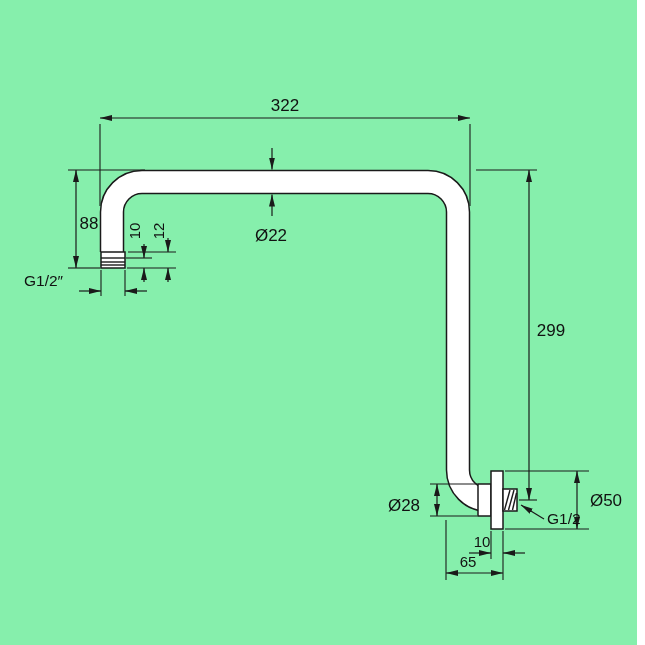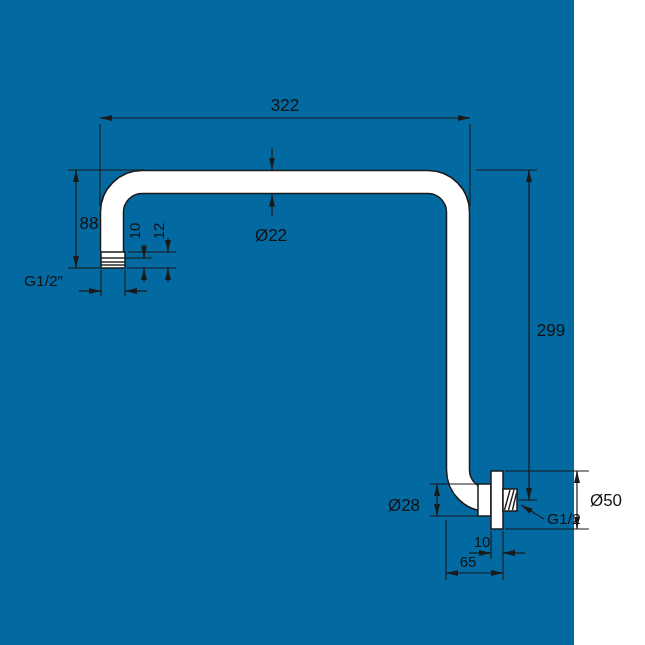--- a/index.html
+++ b/index.html
@@ -1,17 +1,17 @@
 <!DOCTYPE html>
 <html><head>
 <meta charset="utf-8">
 <style>
   html,body{margin:0;padding:0;background:#ffffff;}
   .canvas{
-    width:574px;height:645px;position:relative;background:#0369a1;
+    width:637px;height:645px;position:relative;background:#86efac;
     font-family:"Liberation Sans", sans-serif;
   }
   svg text{
     fill:#111111;
     font-family:"Liberation Sans", sans-serif;
     font-size:17px;
   }
   svg text.small{font-size:15px;}
   svg text.thread{font-size:15.5px;}
   .outline{stroke:#1a1a1a;stroke-width:1.4;fill:none;}

